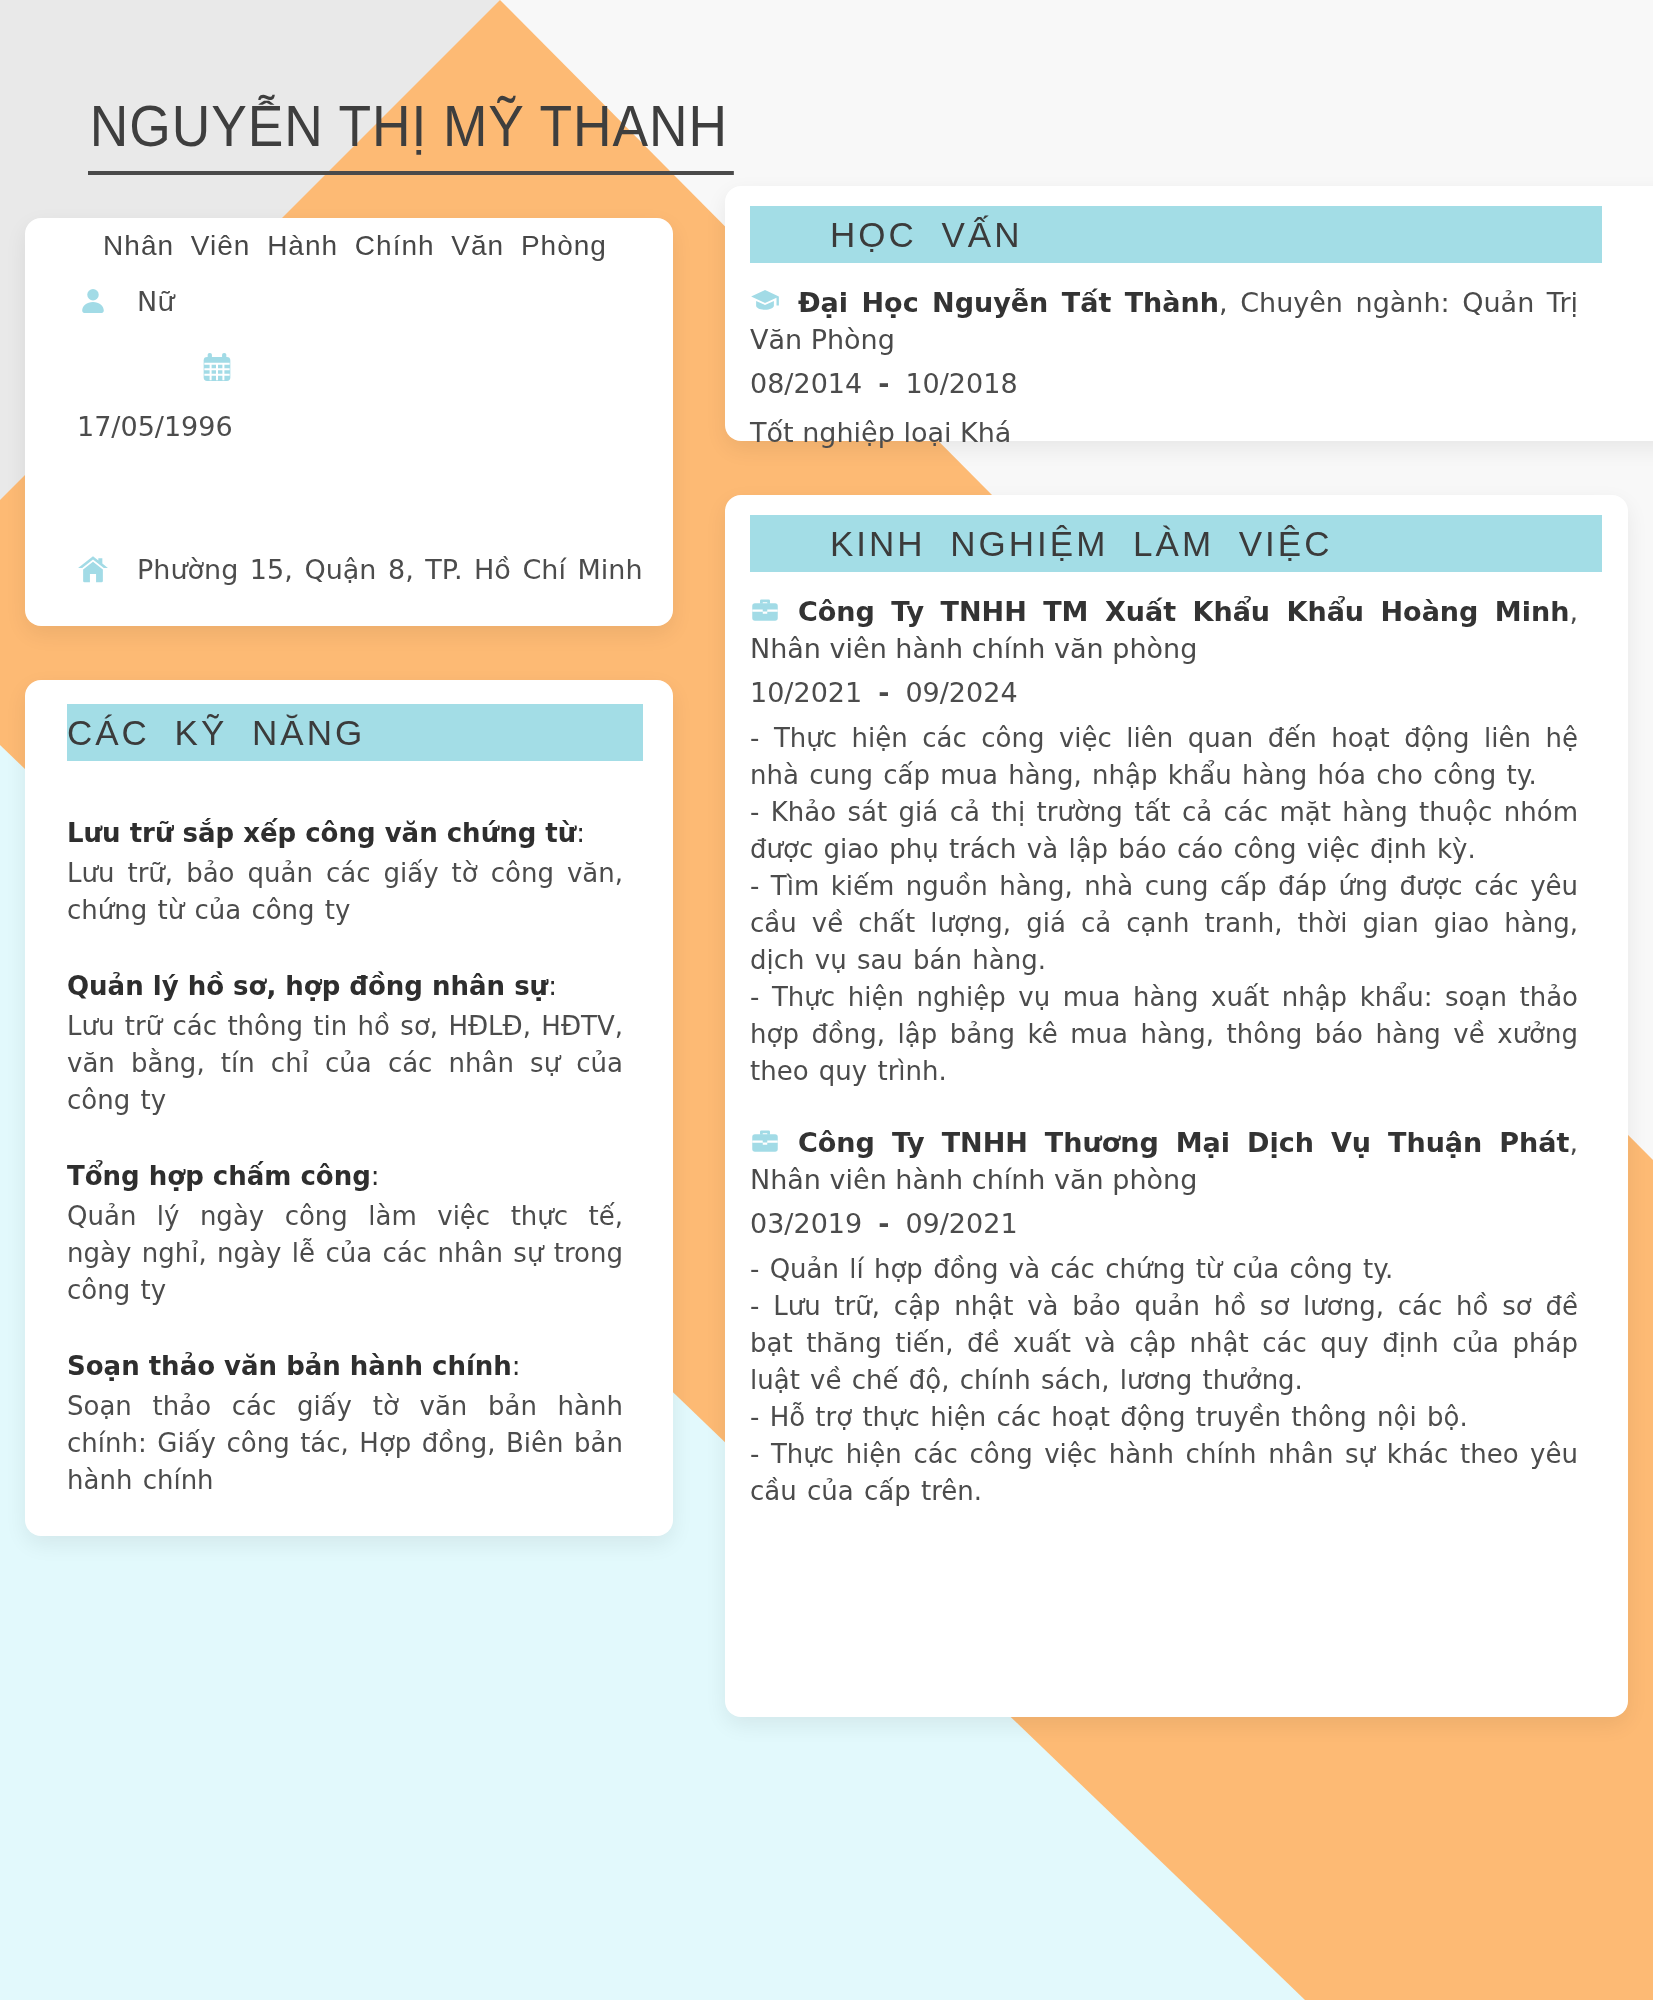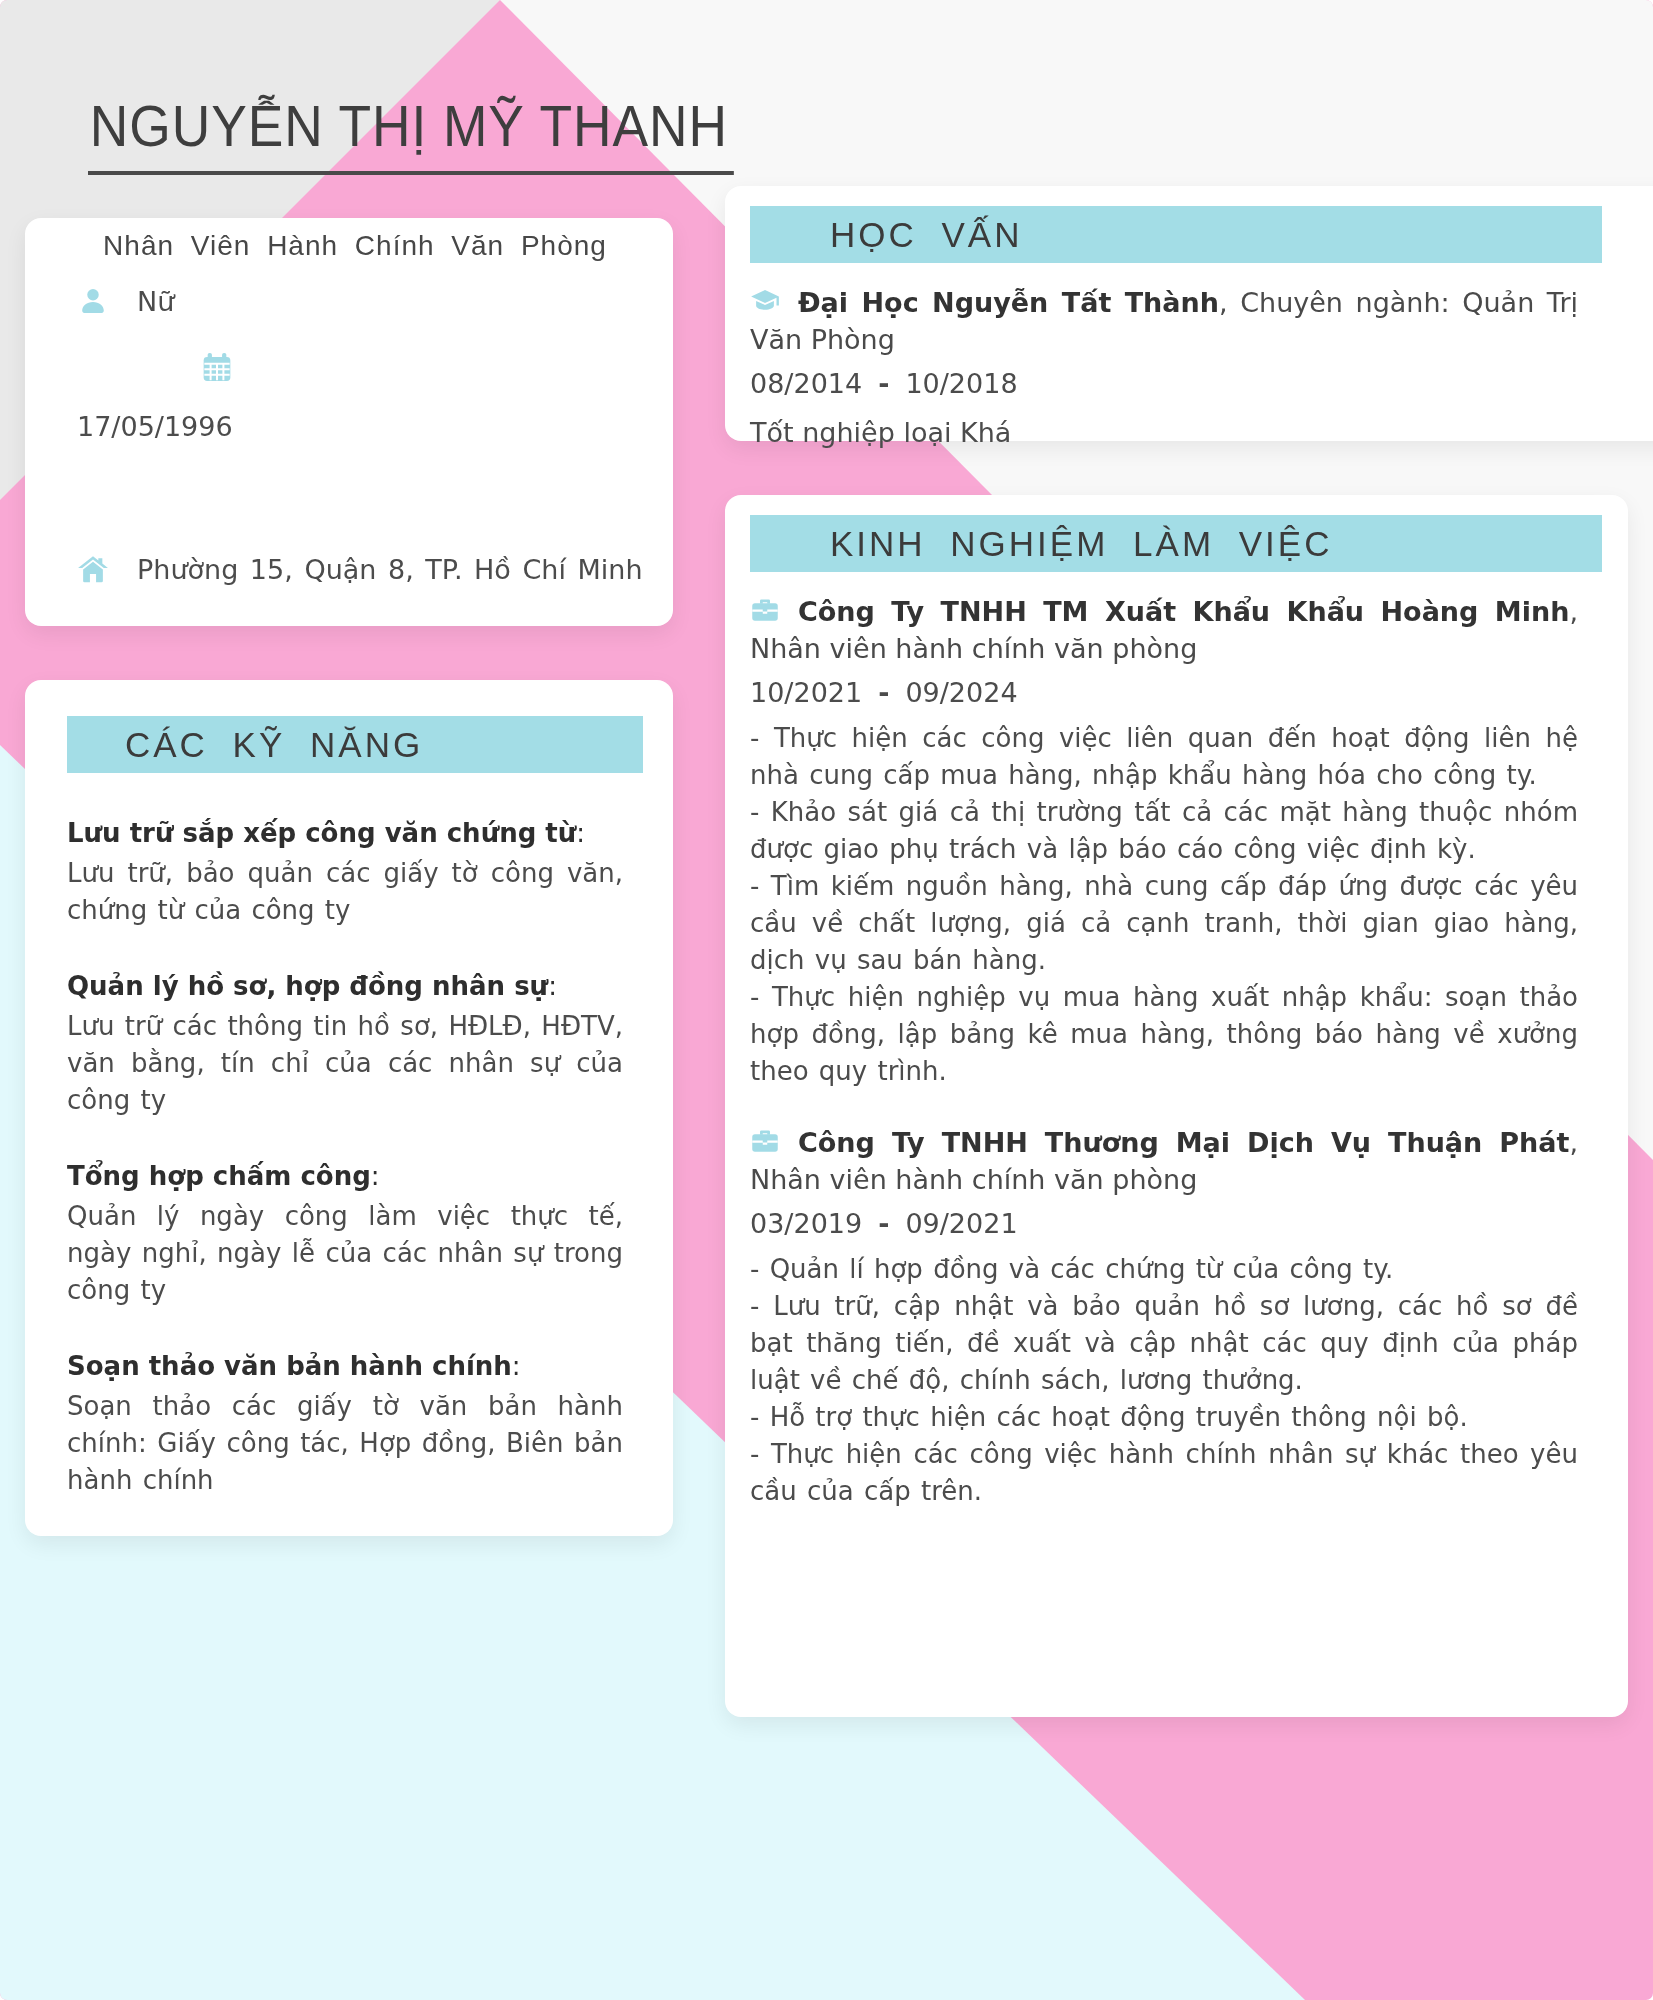--- a/index.html
+++ b/index.html
@@ -1,18 +1,18 @@
 <!DOCTYPE html>
 <html><head>
 <meta charset="utf-8">
 <style>
   html,body { margin:0; padding:0; }
   .page {
     position:relative; width:1653px; height:2000px; overflow:hidden;
-    background:#f9a8d4; font-family:"DejaVu Sans", sans-serif; color:#4a4a4a;border-radius:7px;
+    background:#fdba74; font-family:"DejaVu Sans", sans-serif; color:#4a4a4a;
   }
   
   .bg-layer { position:absolute; inset:0; pointer-events:none; }
   .bg-light-tr { background:#f8f8f8; clip-path:polygon(500px 0, 1653px 0, 1653px 1160px); }
   .bg-dark-tl  { background:#e9e9e9; clip-path:polygon(0 0, 500px 0, 0 500px); }
   .bg-cyan-bl  { background:#e2f9fc; clip-path:polygon(0 745px, 1305px 2000px, 0 2000px); }
 
   .card {
     position:absolute; background:#ffffff; border-radius:16px;
     box-shadow:0 8px 22px rgba(0,0,0,0.07);
@@ -44,21 +44,21 @@
 
   
   .section-bar {
     position:absolute; height:57px; background:#a3dde6; display:flex; align-items:center;
     box-sizing:border-box; font-family:"Liberation Sans", sans-serif;
     font-size:35px; color:#3b3b3b; letter-spacing:3px; word-spacing:12px; white-space:nowrap;
   }
 
   
   .card-skills { left:25px; top:680px; width:648px; height:856px; z-index:2; }
-  .skills-bar  { left:42px; top:36px; width:576px; padding-left:58px; }
+  .skills-bar  { left:42px; top:24px; width:576px; }
   .skills-body { position:absolute; left:42px; top:138px; width:556px; }
   .skill + .skill { margin-top:42px; }
   .skill-title { margin:0; font-size:26px; color:#2e2e2e; }
   .skill-title b { font-weight:700; }
   .skill-desc { margin:7px 0 0 0; font-size:26px; line-height:37px; color:#4c4c4c;
                 text-align:justify; word-spacing:2px; }
 
   
   .card-edu { left:725px; top:186px; width:972px; height:255px; z-index:2; }
   .card-exp { left:725px; top:495px; width:903px; height:1222px; z-index:2; }

